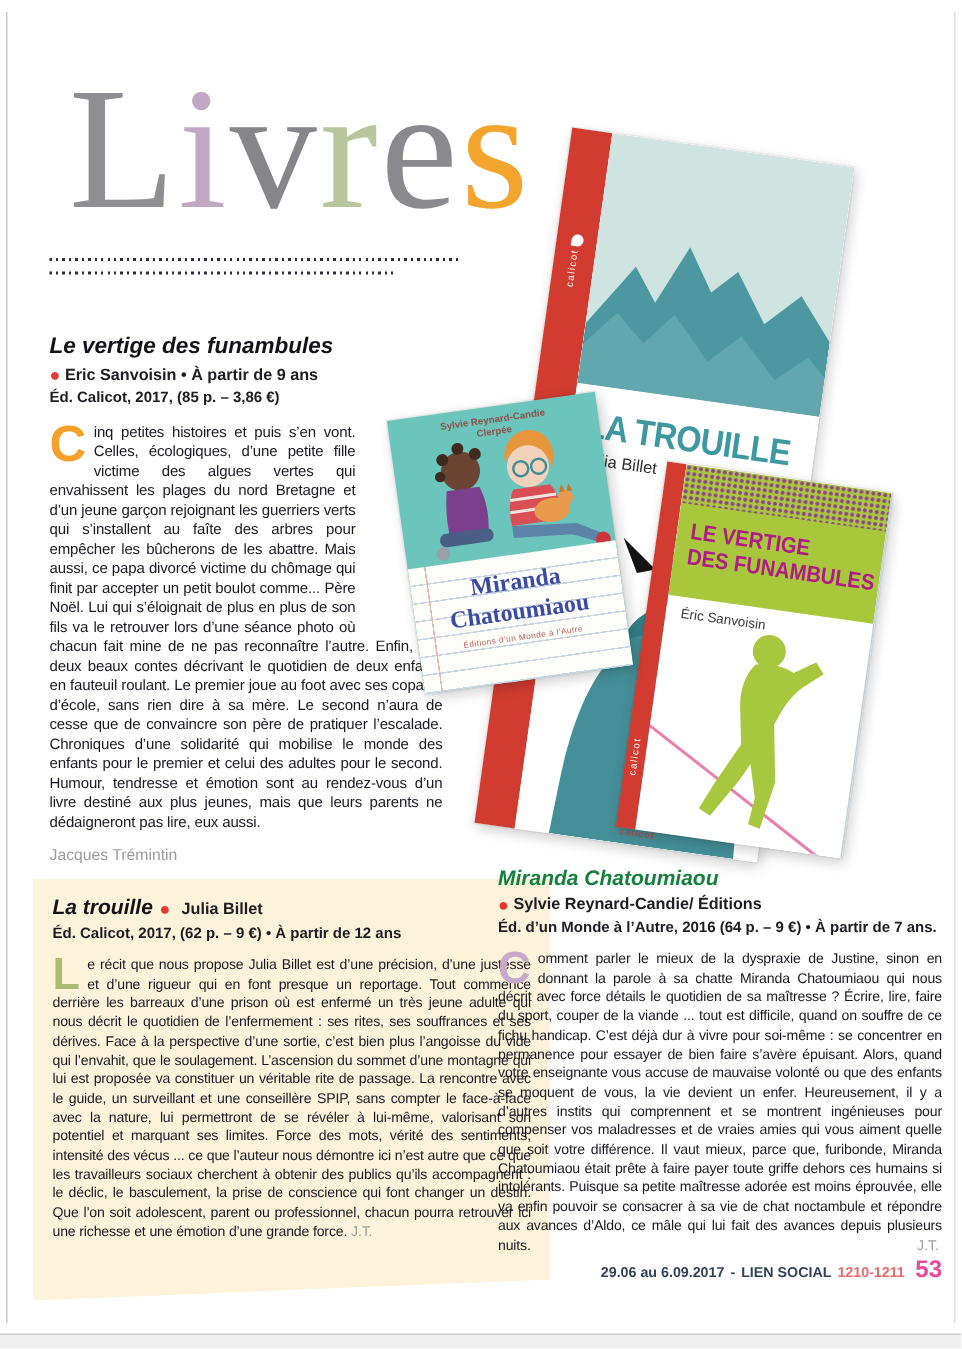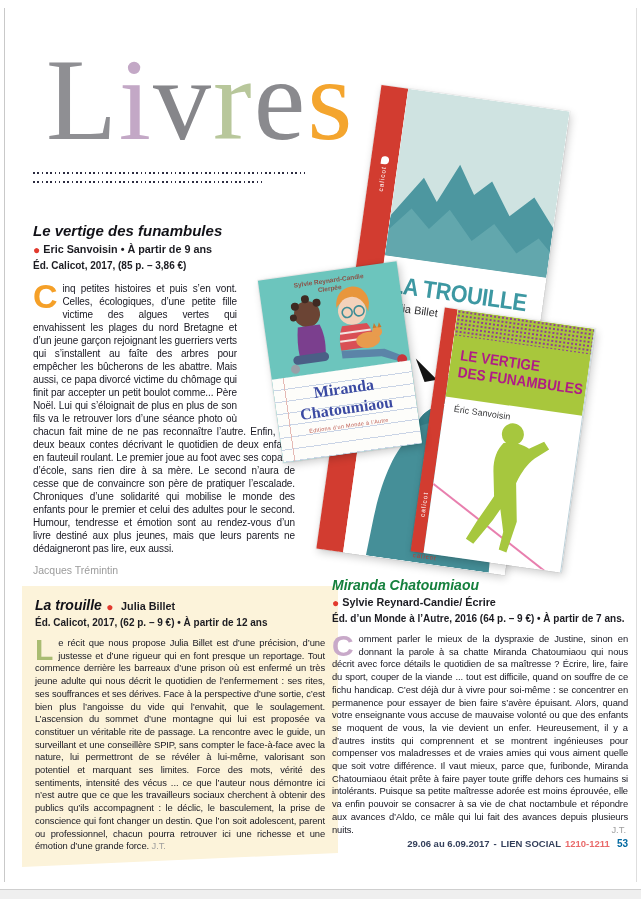--- a/index.html
+++ b/index.html
@@ -65,38 +65,38 @@
   .v-cover{flex:1;background:#fff;position:relative;overflow:hidden;border-right:1px solid #bcd0d8;}
   .v-band{position:absolute;left:0;top:0;right:0;height:88px;background:#a8c73c;}
   .v-speckle{position:absolute;left:0;top:0;right:0;height:26px;
              background-image:radial-gradient(#8e3f93 1px,transparent 1.5px);background-size:4px 4px;}
   .v-title{position:absolute;left:9px;top:36px;color:#b01c86;font-weight:bold;font-size:15px;
            line-height:17px;transform:scaleX(.9);transform-origin:0 0;white-space:nowrap;}
   .v-author{position:absolute;left:10px;top:94px;font-size:9px;color:#3a3a3c;}
   .v-fig{position:absolute;left:0;bottom:0;}
 
   
-  .box2{position:absolute;left:22px;top:586px;width:316px;height:281px;background:#fcf3da;
+  .box2{position:absolute;left:22px;top:586px;width:345px;height:281px;background:#fcf3da;
         clip-path:polygon(0 0,100% 0,100% 95%,0 100%);padding:10px 13px 0;box-sizing:border-box;}
   .a2-title{display:inline;font-style:italic;font-weight:bold;font-size:14px;color:#121218;margin:0;}
   .a2-byline{display:inline;font-size:10.8px;font-weight:bold;color:#1c1c22;}
   .box2 .pub{margin-top:3px;}
   .body23{margin:9px 0 0;font-size:9.4px;line-height:12.7px;letter-spacing:-0.1px;
           text-align:justify;color:#181822;}
   .dropcap23{float:left;font-weight:bold;font-size:30px;line-height:24px;padding:1px 5px 0 0;}
 
   
   .art3{position:absolute;left:332px;top:577px;width:296px;}
   .a3-title{margin:0 0 3px;font-style:italic;font-weight:bold;font-size:14px;color:#15803d;}
 
   
   .footer{position:absolute;right:13px;top:838px;font-size:9.5px;font-weight:bold;color:#333f5a;
           display:flex;align-items:baseline;gap:4px;}
   .footer .issue{font-weight:bold;}
-  .footer .pagenum{font-size:10px;color:#0369a1;margin-left:3px;}
+  .footer .pagenum{font-size:16px;color:#ec4899;margin-left:3px;}
 </style>
 </head>
 <body>
 
 <div id="page">
 
   <div class="edge-left"></div>
   <div class="edge-right"></div>
   <div class="edge-bottom"></div>
 
@@ -217,21 +217,21 @@
   <div class="box2">
     <h2 class="a2-title">La trouille</h2>
     <span class="dot" style="color: rgb(226, 58, 46);">●</span>
     <span class="a2-byline">Julia Billet</span>
     <div class="pub">Éd. Calicot, 2017, (62 p. – 9 €) • À partir de 12 ans</div>
     <p class="body23"><span class="dropcap23" style="color: rgb(169, 188, 114);">L</span><span>e récit que nous propose Julia Billet est d’une précision, d’une justesse et d’une rigueur qui en font presque un reportage. Tout commence derrière les barreaux d’une prison où est enfermé un très jeune adulte qui nous décrit le quotidien de l’enfermement : ses rites, ses souffrances et ses dérives. Face à la perspective d’une sortie, c’est bien plus l’angoisse du vide qui l’envahit, que le soulagement. L’ascension du sommet d’une montagne qui lui est proposée va constituer un véritable rite de passage. La rencontre avec le guide, un surveillant et une conseillère SPIP, sans compter le face-à-face avec la nature, lui permettront de se révéler à lui-même, valorisant son potentiel et marquant ses limites. Force des mots, vérité des sentiments, intensité des vécus ... ce que l’auteur nous démontre ici n’est autre que ce que les travailleurs sociaux cherchent à obtenir des publics qu’ils accompagnent : le déclic, le basculement, la prise de conscience qui font changer un destin. Que l’on soit adolescent, parent ou professionnel, chacun pourra retrouver ici une richesse et une émotion d’une grande force.</span> <span class="jt">J.T.</span></p>
   </div>
 
   <div class="art3">
     <h2 class="a3-title">Miranda Chatoumiaou</h2>
-    <div class="byline"><span class="dot" style="color: rgb(226, 58, 46);">●</span><span>Sylvie Reynard-Candie/ Écrire</span></div>
+    <div class="byline"><span class="dot" style="color: rgb(226, 58, 46);">●</span><span>Sylvie Reynard-Candie/ Éditions</span></div>
     <div class="pub">Éd. d’un Monde à l’Autre, 2016 (64 p. – 9 €) • À partir de 7 ans.</div>
     <p class="body23"><span class="dropcap23" style="color: rgb(200, 169, 201);">C</span><span>omment parler le mieux de la dyspraxie de Justine, sinon en donnant la parole à sa chatte Miranda Chatoumiaou qui nous décrit avec force détails le quotidien de sa maîtresse ?  Écrire, lire, faire du sport, couper de la viande ... tout est difficile, quand on souffre de ce fichu handicap. C’est déjà dur à vivre pour soi-même : se concentrer en permanence pour essayer de bien faire s’avère épuisant. Alors, quand votre enseignante vous accuse de mauvaise volonté ou que des enfants se moquent de vous, la vie devient un enfer. Heureusement, il y a d’autres instits qui comprennent et se montrent ingénieuses pour compenser vos maladresses et de vraies amies qui vous aiment quelle que soit votre différence. Il vaut mieux, parce que, furibonde, Miranda Chatoumiaou était prête à faire payer toute griffe dehors ces humains si intolérants. Puisque sa petite maîtresse adorée est moins éprouvée, elle va enfin pouvoir se consacrer à sa vie de chat noctambule et répondre aux avances d’Aldo, ce mâle qui lui fait des avances depuis plusieurs nuits.</span></p>
     <div class="sig-r">J.T.</div>
   </div>
 
   <div class="footer">
     <span>29.06 au 6.09.2017</span>
     <span>-</span>
     <span>LIEN SOCIAL</span>
     <span class="issue" style="color: rgb(233, 106, 106);">1210-1211</span>

